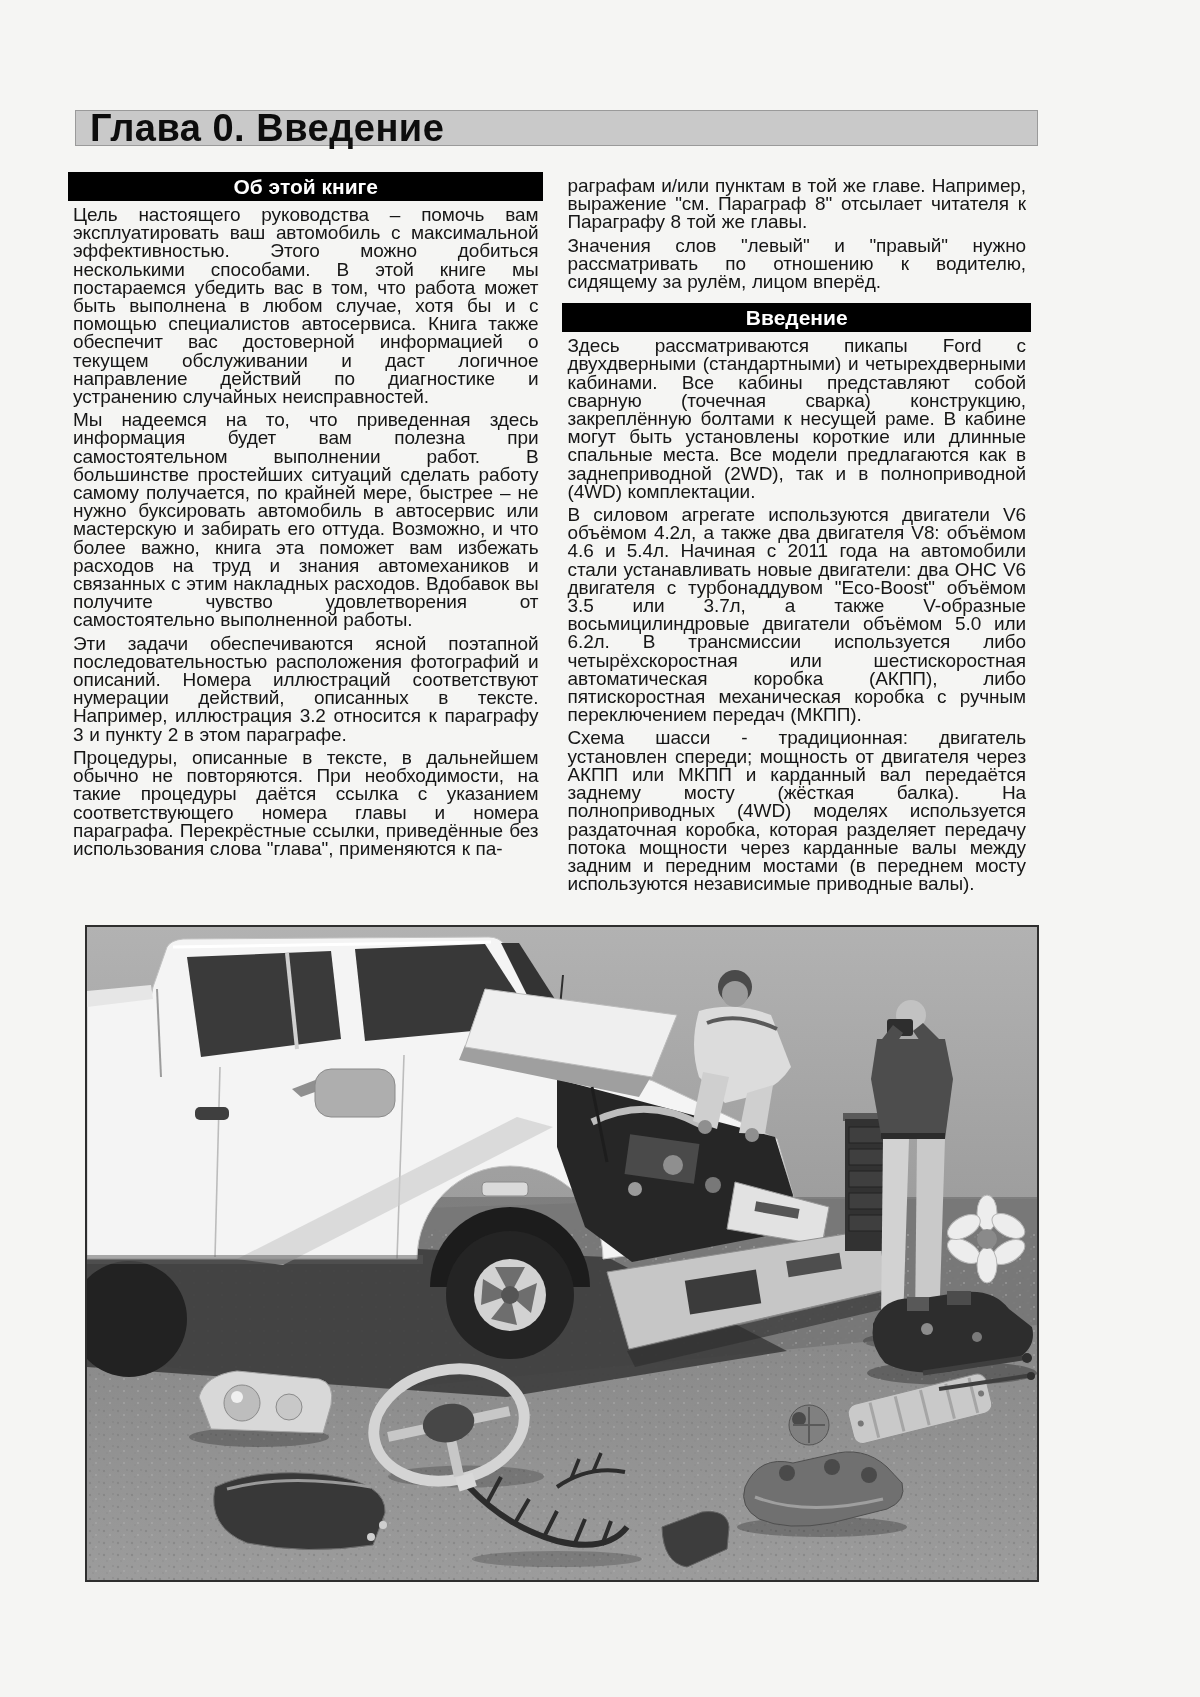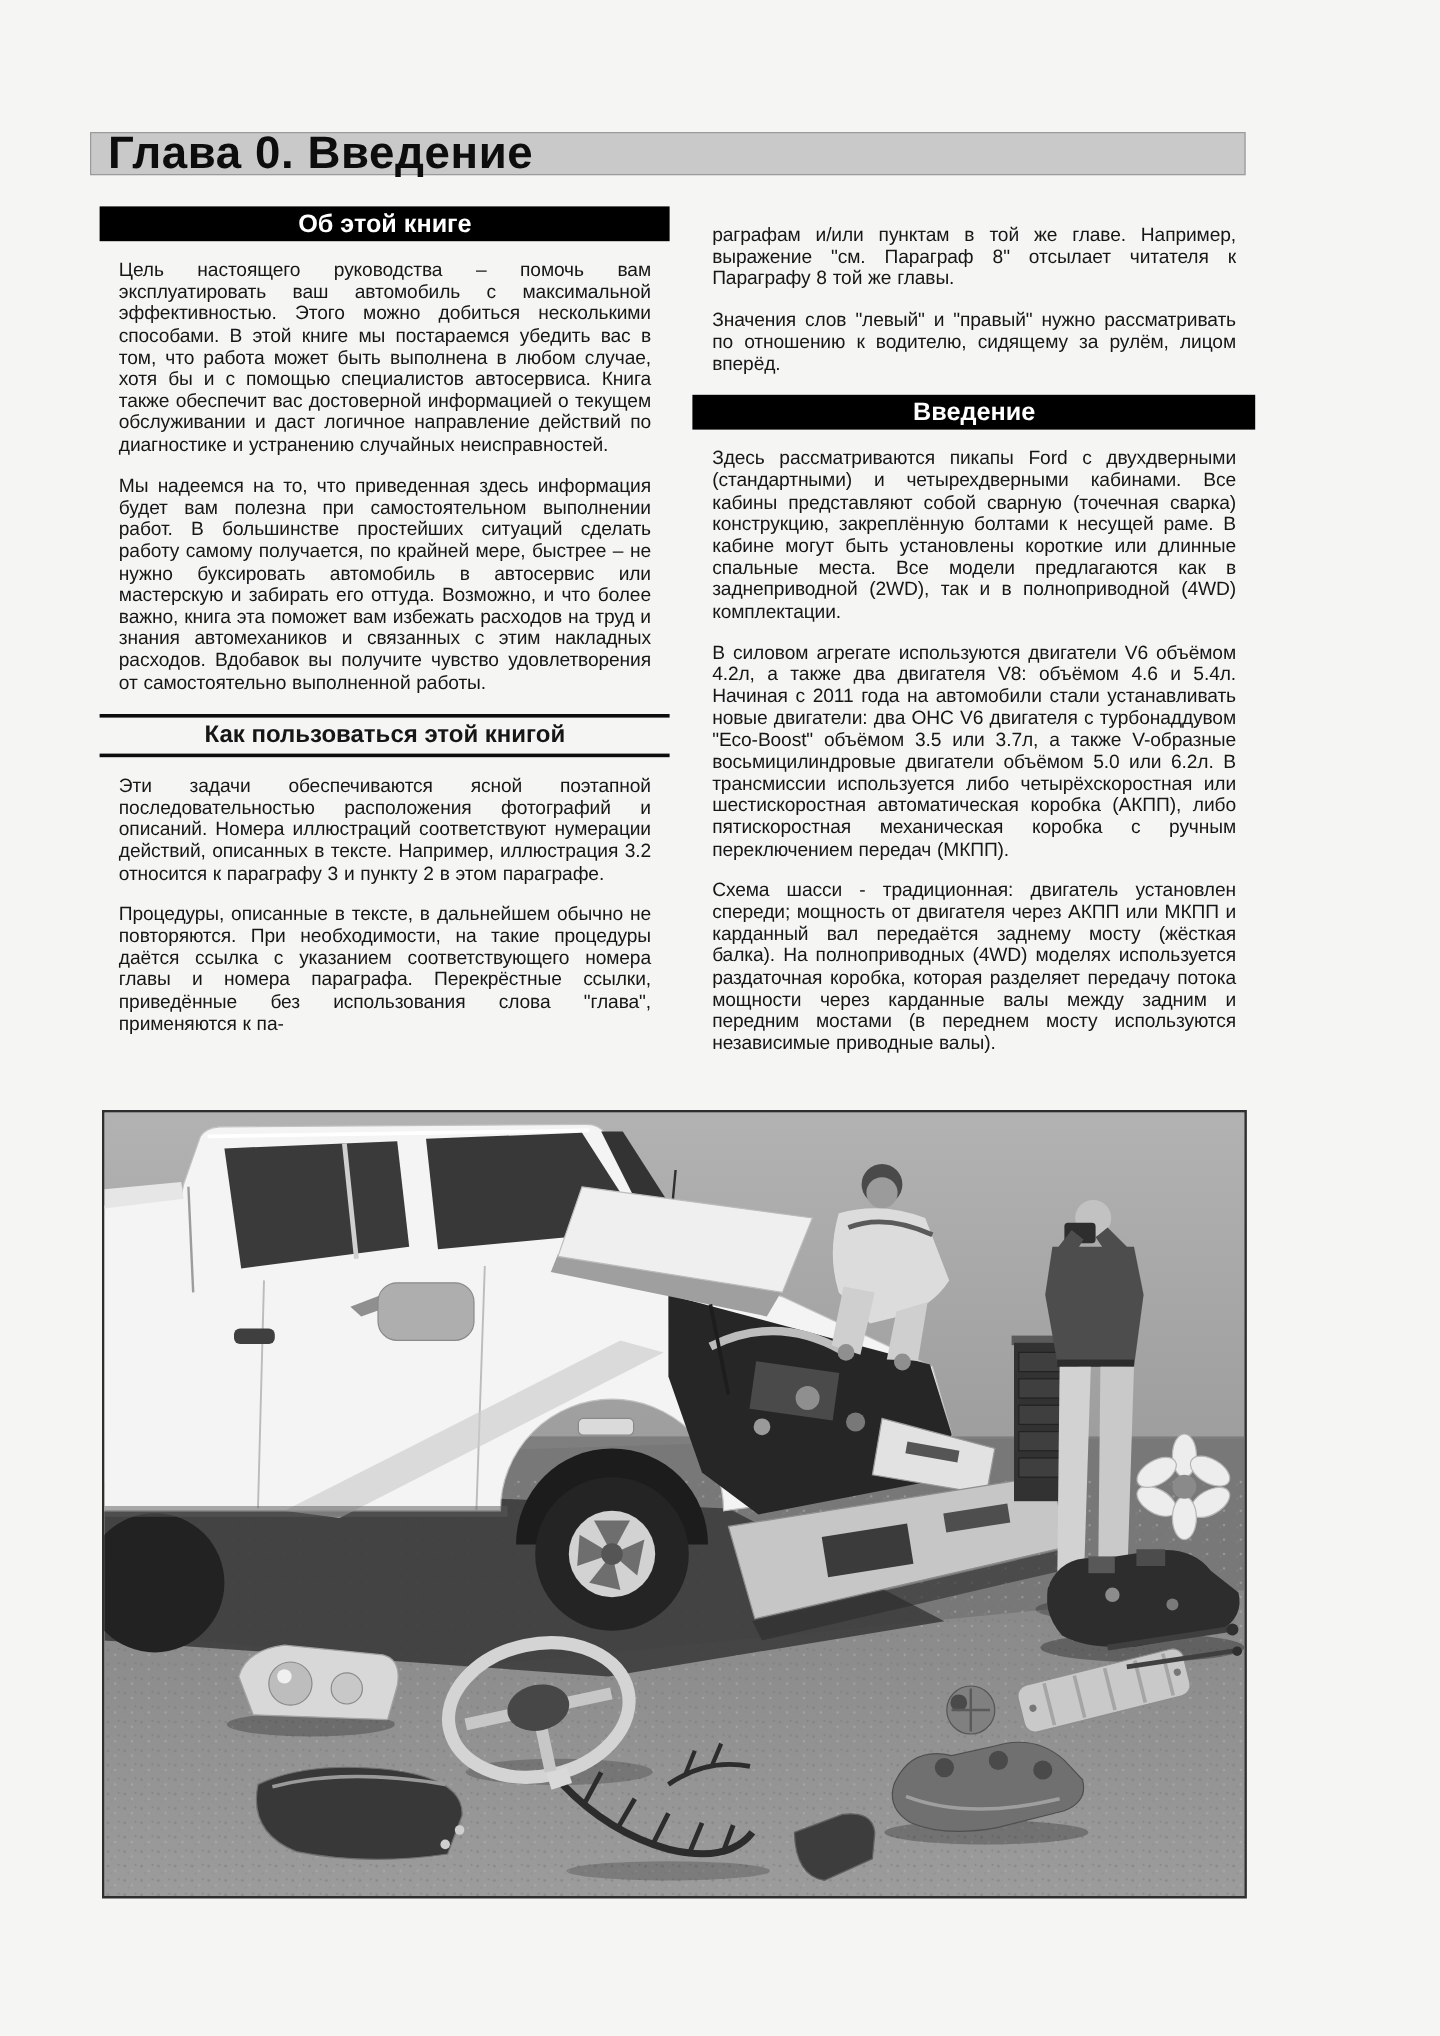--- a/index.html
+++ b/index.html
@@ -15,39 +15,39 @@
   .chapter-bar{
     position:absolute;left:75px;top:110px;width:963px;height:36px;
     background:#c9c9c9;border:1px solid #9a9a9a;box-sizing:border-box;
     display:flex;align-items:center;
   }
   .chapter-bar .title{
     font-size:38px;font-weight:bold;color:#0d0d0d;
     padding-left:14px;letter-spacing:0.5px;white-space:nowrap;
   }
   .columns{
-    position:absolute;left:83px;top:172px;width:963px;
+    position:absolute;left:68px;top:172px;width:963px;
     display:flex;gap:19px;
   }
   .col{box-sizing:border-box;}
   .col.left{width:478px;}
   .col.right{width:471px;}
   .banner{
     background:#000;color:#fff;text-align:center;
     font-weight:bold;font-size:21px;line-height:29px;height:29px;
     margin:0 0 5px 0;
   }
   .subhead{
     border-top:3px solid #0c0c0c;border-bottom:3px solid #0c0c0c;
     text-align:center;font-weight:bold;font-size:20px;
     padding:3px 0 4px 0;margin:0 0 4px 0;
   }
   .subhead.second{margin-top:10px;}
   .bodytext p{
-    margin:16px;font-size:16px;line-height:18.2px;
+    margin:5px;font-size:19px;line-height:18.2px;
     text-align:justify;letter-spacing:-0.1px;
     word-spacing:0.5px;
   }
   .col.right .banner{margin-top:12px;}
   .photo-frame{
     position:absolute;left:85px;top:925px;width:950px;height:653px;
     border:2px solid #2e2e2e;background:#a9a9a9;box-sizing:content-box;
   }
   .photo-frame svg{display:block;width:100%;height:100%;}
 </style>
@@ -56,21 +56,20 @@
 
 <div class="chapter-bar">
   <div class="title">Глава 0. Введение</div>
 </div>
 
 <div class="columns">
   <div class="col left bodytext">
     <div class="banner">Об этой книге</div>
     <p>Цель настоящего руководства – помочь вам эксплуатировать ваш автомобиль с максимальной эффективностью. Этого можно добиться несколькими способами. В этой книге мы постараемся убедить вас в том, что работа может быть выполнена в любом случае, хотя бы и с помощью специалистов автосервиса. Книга также обеспечит вас достоверной информацией о текущем обслуживании и даст логичное направление действий по диагностике и устранению случайных неисправностей.</p>
     <p>Мы надеемся на то, что приведенная здесь информация будет вам полезна при самостоятельном выполнении работ. В большинстве простейших ситуаций сделать работу самому получается, по крайней мере, быстрее – не нужно буксировать автомобиль в автосервис или мастерскую и забирать его оттуда. Возможно, и что более важно, книга эта поможет вам избежать расходов на труд и знания автомехаников и связанных с этим накладных расходов. Вдобавок вы получите чувство удовлетворения от самостоятельно выполненной работы.</p>
-    <div class="subhead second">Как пользоваться этой книгой</div>
     <p>Эти задачи обеспечиваются ясной поэтапной последовательностью расположения фотографий и описаний. Номера иллюстраций соответствуют нумерации действий, описанных в тексте. Например, иллюстрация 3.2 относится к параграфу 3 и пункту 2 в этом параграфе.</p>
     <p>Процедуры, описанные в тексте, в дальнейшем обычно не повторяются. При необходимости, на такие процедуры даётся ссылка с указанием соответствующего номера главы и номера параграфа. Перекрёстные ссылки, приведённые без использования слова "глава", применяются к па-</p>
   </div>
   <div class="col right bodytext">
     <p>раграфам и/или пунктам в той же главе. Например, выражение "см. Параграф 8" отсылает читателя к Параграфу 8 той же главы.</p>
     <p>Значения слов "левый" и "правый" нужно рассматривать по отношению к водителю, сидящему за рулём, лицом вперёд.</p>
     <div class="banner">Введение</div>
     <p>Здесь рассматриваются пикапы Ford с двухдверными (стандартными) и четырехдверными кабинами. Все кабины представляют собой сварную (точечная сварка) конструкцию, закреплённую болтами к несущей раме. В кабине могут быть установлены короткие или длинные спальные места. Все модели предлагаются как в заднеприводной (2WD), так и в полноприводной (4WD) комплектации.</p>
     <p>В силовом агрегате используются двигатели V6 объёмом 4.2л, а также два двигателя V8: объёмом 4.6 и 5.4л. Начиная с 2011 года на автомобили стали устанавливать новые двигатели: два OHC V6 двигателя с турбонаддувом "Eco-Boost" объёмом 3.5 или 3.7л, а также V-образные восьмицилиндровые двигатели объёмом 5.0 или 6.2л. В трансмиссии используется либо четырёхскоростная или шестискоростная автоматическая коробка (АКПП), либо пятискоростная механическая коробка с ручным переключением передач (МКПП).</p>
     <p>Схема шасси - традиционная: двигатель установлен спереди; мощность от двигателя через АКПП или МКПП и карданный вал передаётся заднему мосту (жёсткая балка). На полноприводных (4WD) моделях используется раздаточная коробка, которая разделяет передачу потока мощности через карданные валы между задним и передним мостами (в переднем мосту используются независимые приводные валы).</p>

